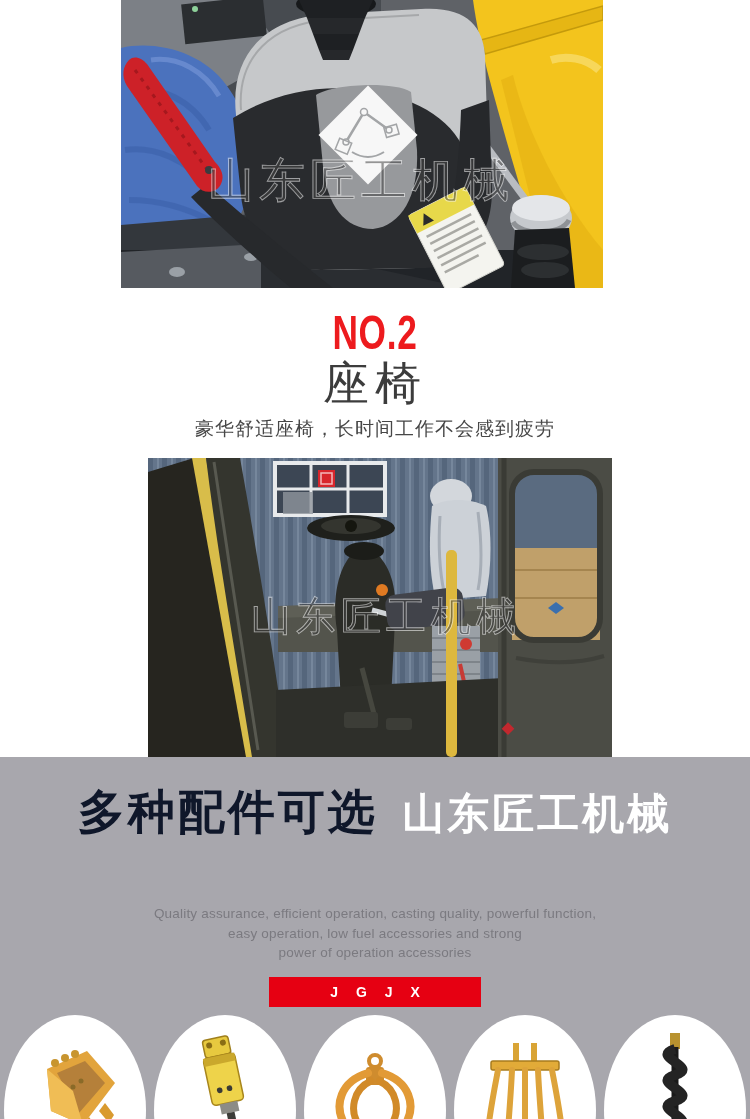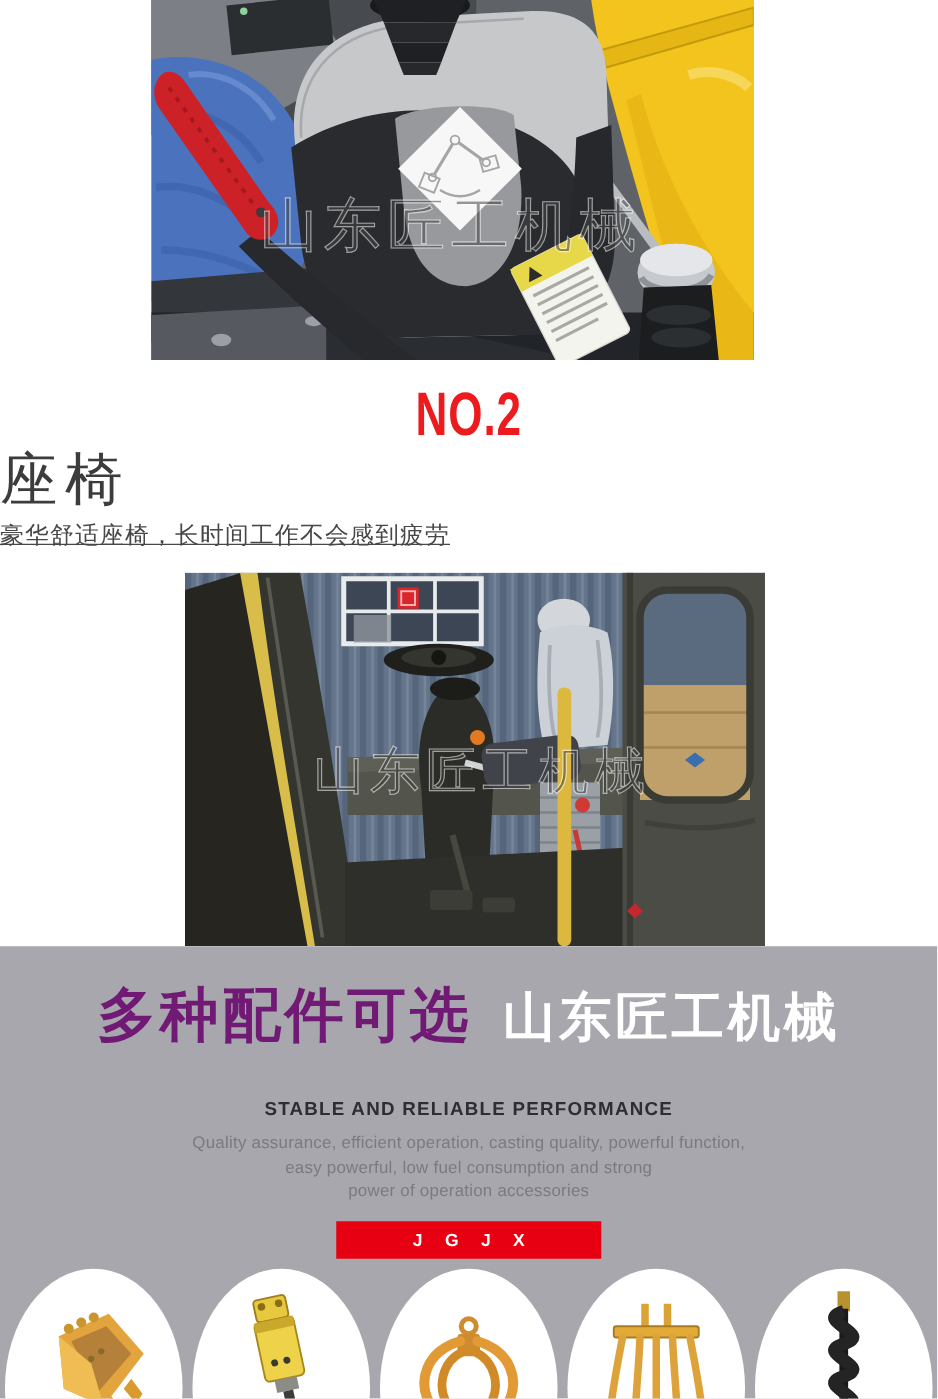--- a/index.html
+++ b/index.html
@@ -13,35 +13,35 @@
   .photo1 { left:121px; top:0; width:482px; height:288px; }
   .photo2 { left:148px; top:458px; width:464px; height:299px; }
   .photo svg { display:block; width:100%; height:100%; }
 
   .no2 {
     position:absolute; left:0; right:0; top:308px; text-align:center;
     font-size:49px; font-weight:900; color:#ed1b1e; letter-spacing:1px;
     transform:scaleX(.72); line-height:1;
   }
   .title-cn {
-    position:absolute; left:0; right:0; top:360px; text-align:left;
+    position:absolute; left:0; right:0; top:360px; text-align:center;
     font-size:46px; font-weight:500; color:#3c3c3c; letter-spacing:6px; line-height:1;
   }
   .subtitle {
-    position:absolute; left:0; right:0; top:418px; text-align:left;
-    font-size:19px; font-weight:400; color:#474747; letter-spacing:1px; line-height:1.2;text-decoration:underline;
+    position:absolute; left:0; right:0; top:418px; text-align:center;
+    font-size:19px; font-weight:400; color:#474747; letter-spacing:1px; line-height:1.2;
   }
 
   .accessories {
     position:absolute; left:0; top:757px; width:750px; height:362px;
     background:#a8a7ad;
   }
   .acc-headline { position:absolute; left:0; right:0; top:24px; text-align:center; white-space:nowrap; }
   .acc-headline .red {
-    font-size:47px; font-weight:800; color:#701a75; letter-spacing:3px; vertical-align:baseline;
+    font-size:47px; font-weight:800; color:#0f172a; letter-spacing:3px; vertical-align:baseline;
   }
   .acc-headline .white {
     font-size:42px; font-weight:700; color:#ffffff; letter-spacing:3px; margin-left:20px; vertical-align:baseline;
   }
   .perf-heading {
     position:absolute; left:0; right:0; top:122px; text-align:center;
     font-size:15px; font-weight:700; color:#2d2d33; letter-spacing:1px;
   }
   .desc {
     position:absolute; left:0; right:0; top:147px; text-align:center;
@@ -237,24 +237,23 @@
 
       <text x="238" y="172" text-anchor="middle" font-size="40" letter-spacing="5" fill="#3f3f3f" opacity=".55" stroke="#ffffff" stroke-width=".9">山东匠工机械</text>
     </svg>
   </figure>
 
   <section class="accessories">
     <div class="acc-headline">
       <span class="red">多种配件可选</span>
       <span class="white">山东匠工机械</span>
     </div>
-    <h3 class="perf-heading">STABLE AND RELIABLE PERFORMANCE</h3>
     <div class="desc">
       <div>Quality assurance, efficient operation, casting quality, powerful function,</div>
-      <div>easy powerful, low fuel consumption and strong</div>
+      <div>easy operation, low fuel accessories and strong</div>
       <div>power of operation accessories</div>
     </div>
     <div class="brand">J G J X</div>
 
     <div class="circle c1">
       <svg viewBox="0 0 100 120">
         <path d="M22,38 L62,20 L90,52 L58,94 L26,80 Z" fill="#e2a43c"></path>
         <path d="M32,42 L60,30 L80,52 L54,82 Z" fill="#b5803a"></path>
         <path d="M22,38 L26,80 L58,94 L48,60 Z" fill="#f0bd55"></path>
         <circle cx="30" cy="32" r="4" fill="#c8952f"></circle>

